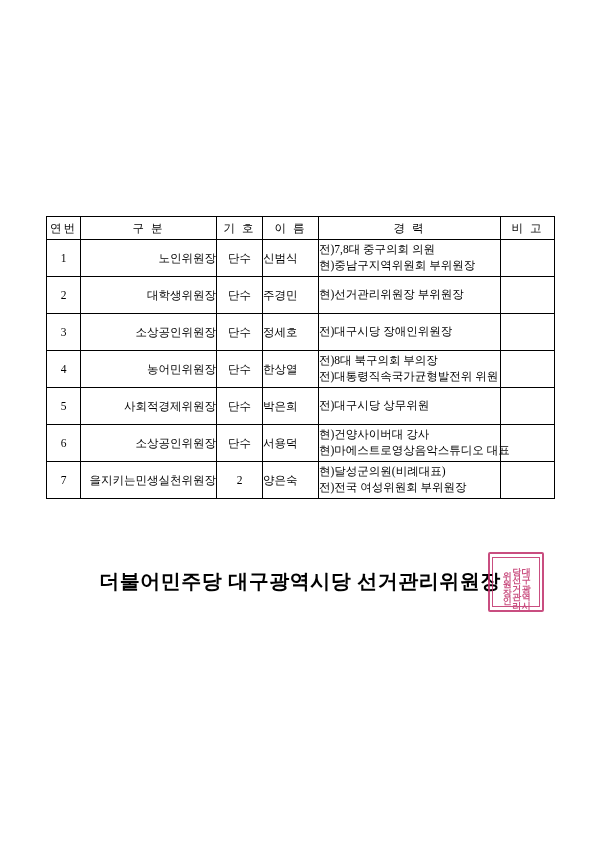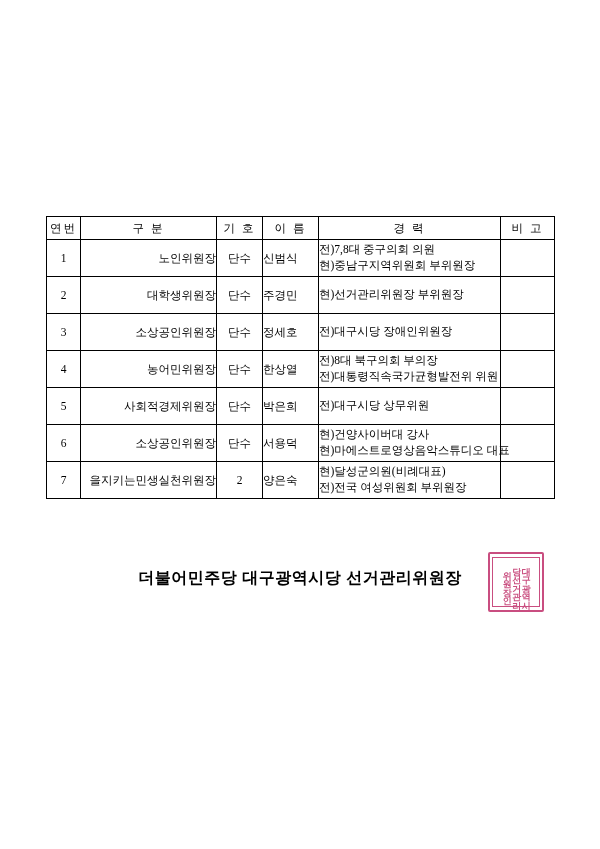--- a/index.html
+++ b/index.html
@@ -93,21 +93,21 @@
   .col-note  { width: 54px; }
 
   .signature {
     position: absolute;
     top: 568px;
     left: 0;
     width: 600px;
     text-align: center;
     font-family: "Liberation Sans", sans-serif;
     font-weight: bold;
-    font-size: 16px;
+    font-size: 20px;
     letter-spacing: 0.5px;
   }
   .stamp {
     position: absolute;
     top: 552px;
     left: 488px;
     width: 56px;
     height: 60px;
     border: 2px solid #c0306a;
     border-radius: 2px;

